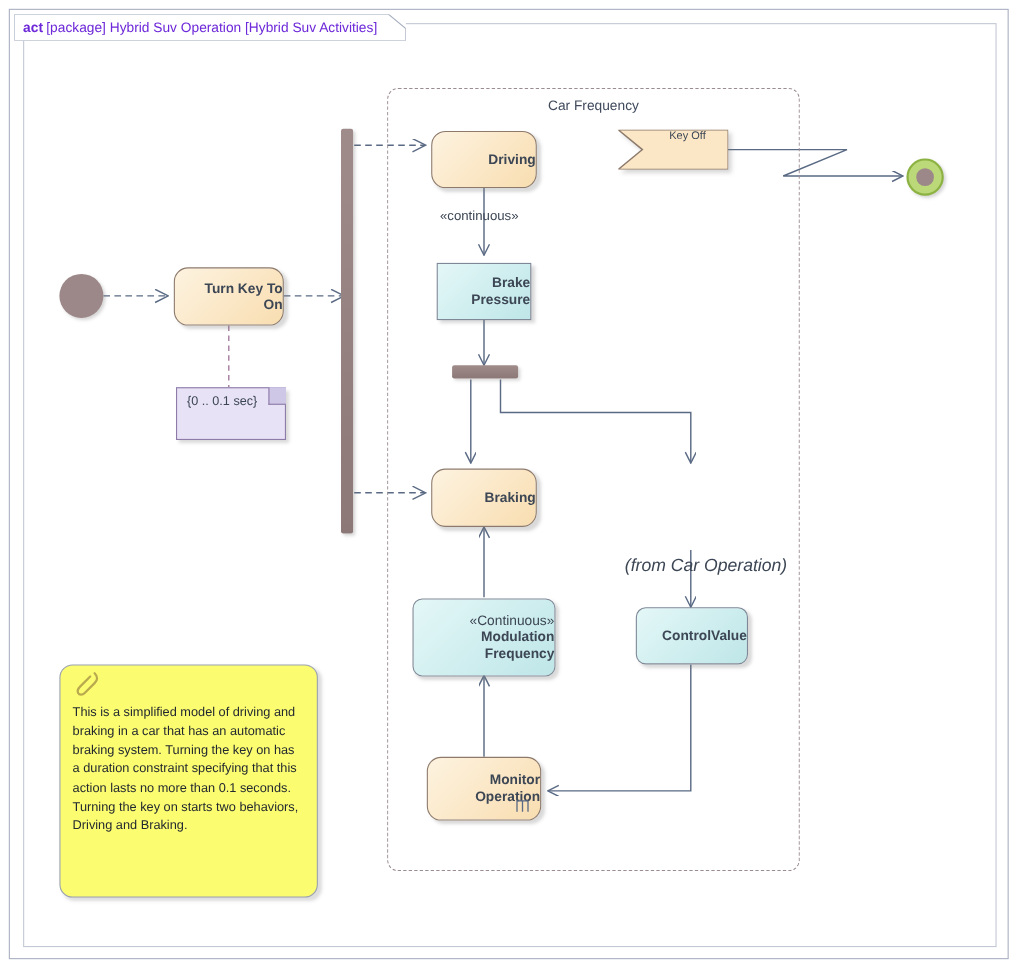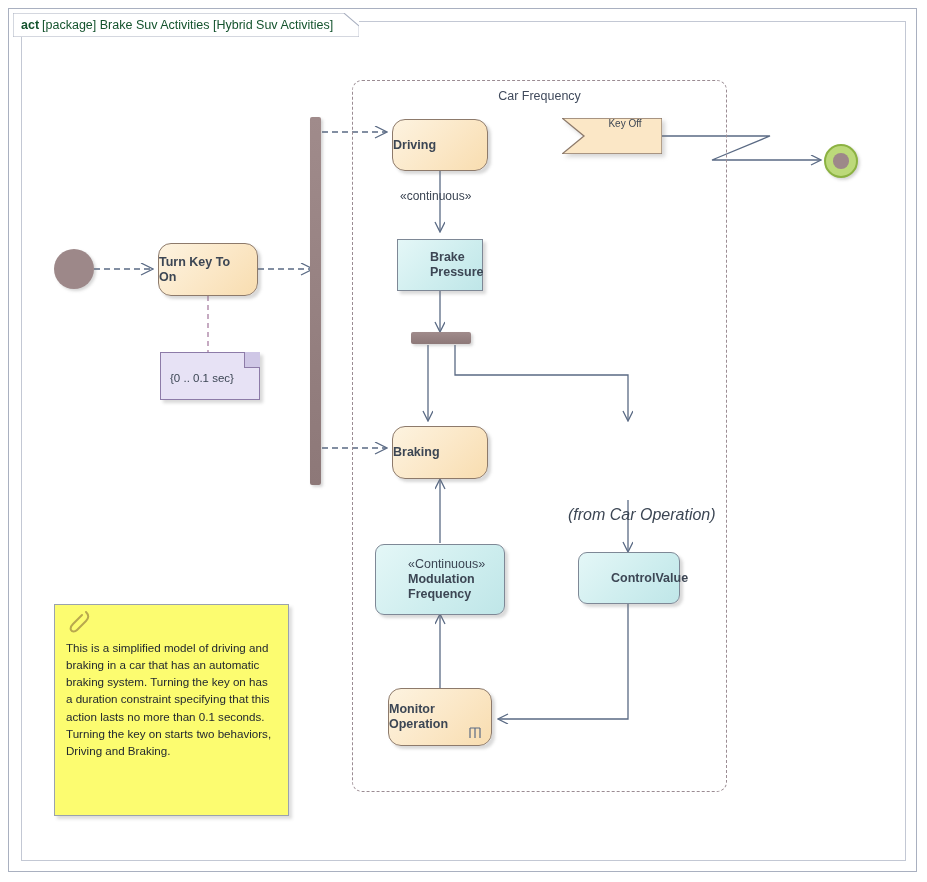--- a/index.html
+++ b/index.html
@@ -27,21 +27,21 @@
     background:#fff;
     box-sizing:border-box;
   }
 
   
   .frame-tab{
     position:absolute;left:13px;top:13px;
     height:24px;
     padding:0 26px 0 8px;
     display:flex;align-items:center;
-    font-size:12.5px;color:#14532d;
+    font-size:12.5px;color:#6d28d9;
     background:#ffffff;
     border-right:none;
     z-index:6;
     white-space:nowrap;
   }
   .frame-tab .tabshape{
     position:absolute;left:0;top:0;width:100%;height:100%;
     z-index:-1;
   }
   .frame-tab b{font-weight:bold;margin-right:3px;}
@@ -60,21 +60,21 @@
     top:8px;
     font-size:12.5px;
     color:#404a5c;
   }
 
   
   .node{
     position:absolute;
     box-sizing:border-box;
     display:flex;flex-direction:column;
-    align-items:flex-start;justify-content:center;
+    align-items:flex-end;justify-content:center;
     text-align:center;
     font-size:12.5px;
     color:#3c4654;
     box-shadow:3px 3px 3px rgba(120,120,120,.28);
   }
   .node .nm{font-weight:bold;line-height:1.18;}
   .node .ster{font-weight:normal;line-height:1.18;}
 
   .action{
     background:linear-gradient(135deg,#fdf3e0 0%,#fbe7c6 55%,#f8ddb0 100%);
@@ -134,36 +134,36 @@
     box-shadow:2px 2px 3px rgba(120,120,120,.3);
   }
 
   
   .note-dur{
     position:absolute;
     background:#e7e2f5;
     border:1.2px solid #8d7ba8;
     box-sizing:border-box;
     font-size:11.5px;color:#3c4654;
-    padding:19px 9px;
+    padding:6px 9px;
     box-shadow:3px 3px 3px rgba(120,120,120,.28);
   }
   .note-dur .fold{
     position:absolute;right:-1px;top:-1px;
     width:16px;height:16px;
     background:#cfc7e6;
     border-left:1.2px solid #8d7ba8;
     border-bottom:1.2px solid #8d7ba8;
     box-sizing:border-box;
   }
   .note-yellow{
     position:absolute;
     background:#fcfc70;
     border:1px solid #9aa2ae;
-    border-radius:0;
+    border-radius:12px;
     box-sizing:border-box;
     font-size:11.6px;line-height:1.48;
     color:#22282f;
     padding:34px 12px 10px 11px;
     box-shadow:3px 3px 3px rgba(120,120,120,.25);
   }
   .clip{position:absolute;left:14px;top:5px;}
 
   
   .edge-label{
@@ -192,21 +192,21 @@
 
   <div class="frame">
     <div class="frame-inner"></div>
   </div>
 
   <div class="frame-tab">
     <svg class="tabshape" viewBox="0 0 340 24" preserveAspectRatio="none">
       <path d="M0,0 L325,0 L340,13 L340,24 L0,24 Z" fill="#ffffff" stroke="#a9b0c0" stroke-width="1"></path>
     </svg>
     <b>act</b>
-    <span>[package] Brake Suv Activities [Hybrid Suv Activities]</span>
+    <span>[package] Hybrid Suv Operation [Hybrid Suv Activities]</span>
   </div>
 
   <svg class="wires">
     <defs>
       <marker id="oarr" markerWidth="12" markerHeight="12" refX="10" refY="5" orient="auto" markerUnits="userSpaceOnUse">
         <path d="M1,0 L11,5 L1,10" fill="none" stroke="#5a6a84" stroke-width="1.3"></path>
       </marker>
       <marker id="oarr2" markerWidth="14" markerHeight="14" refX="12" refY="6" orient="auto" markerUnits="userSpaceOnUse">
         <path d="M1,0 L13,6 L1,12" fill="none" stroke="#5a6a84" stroke-width="1.3"></path>
       </marker>

